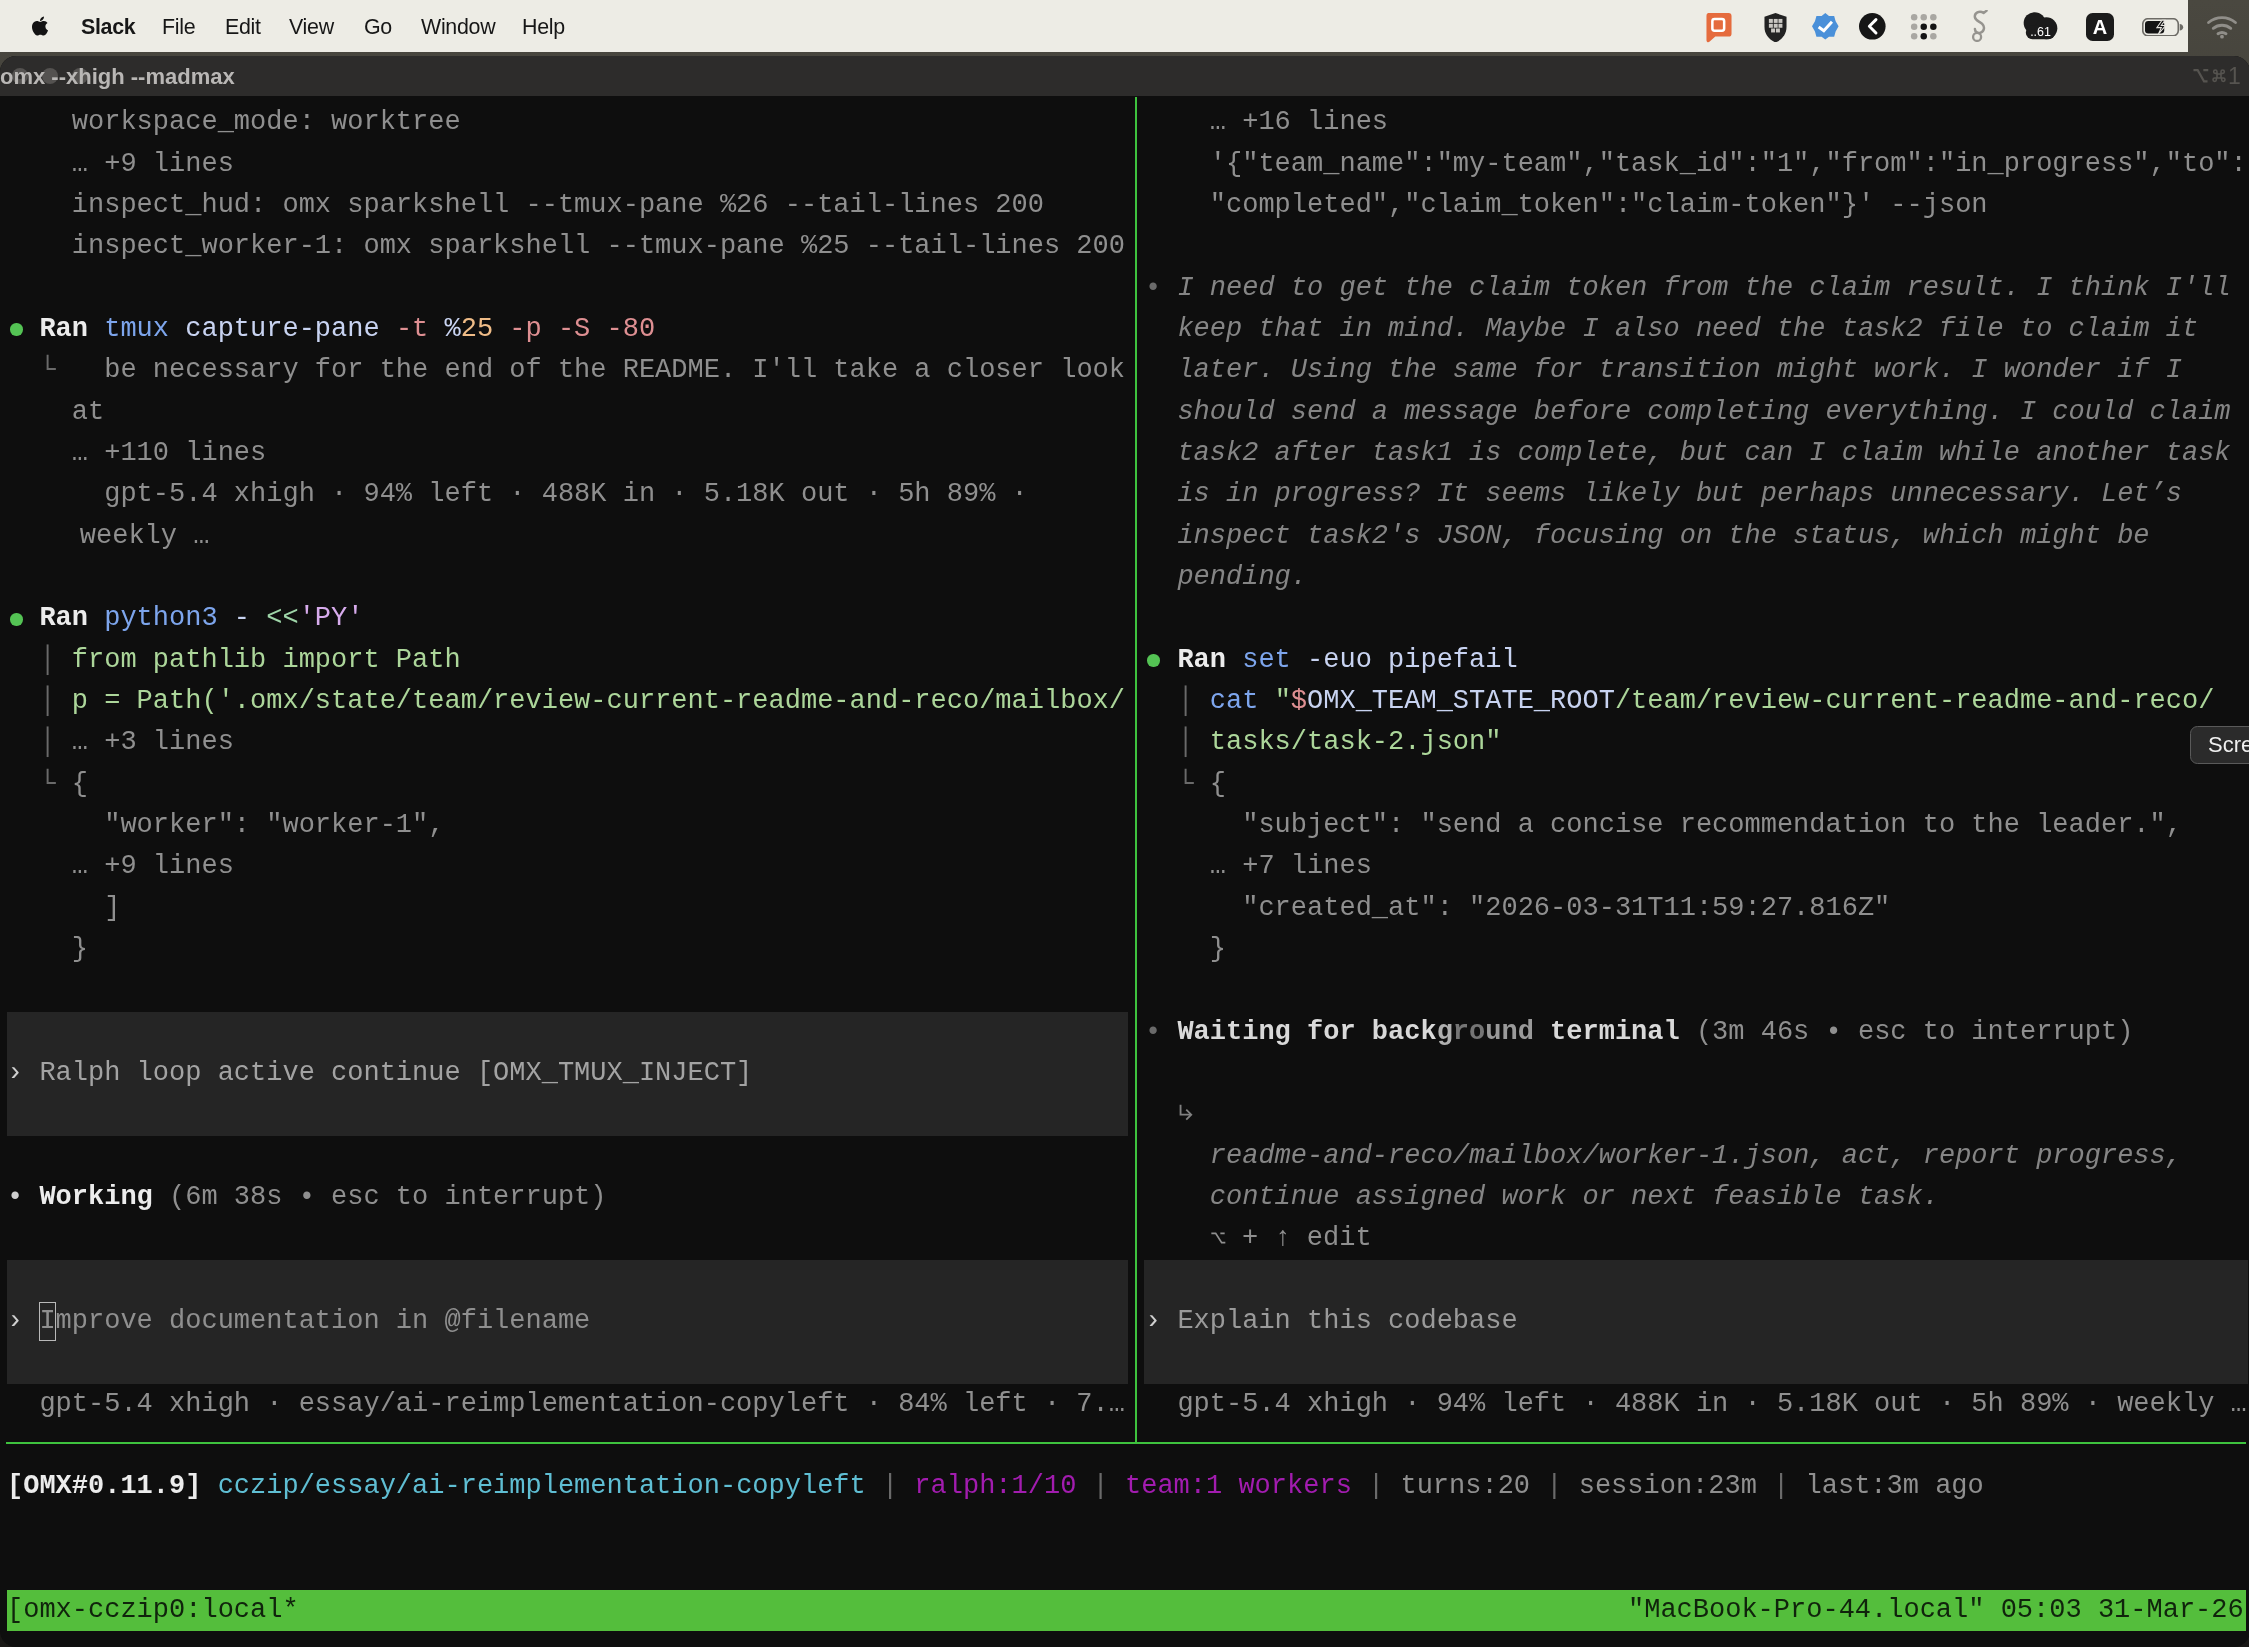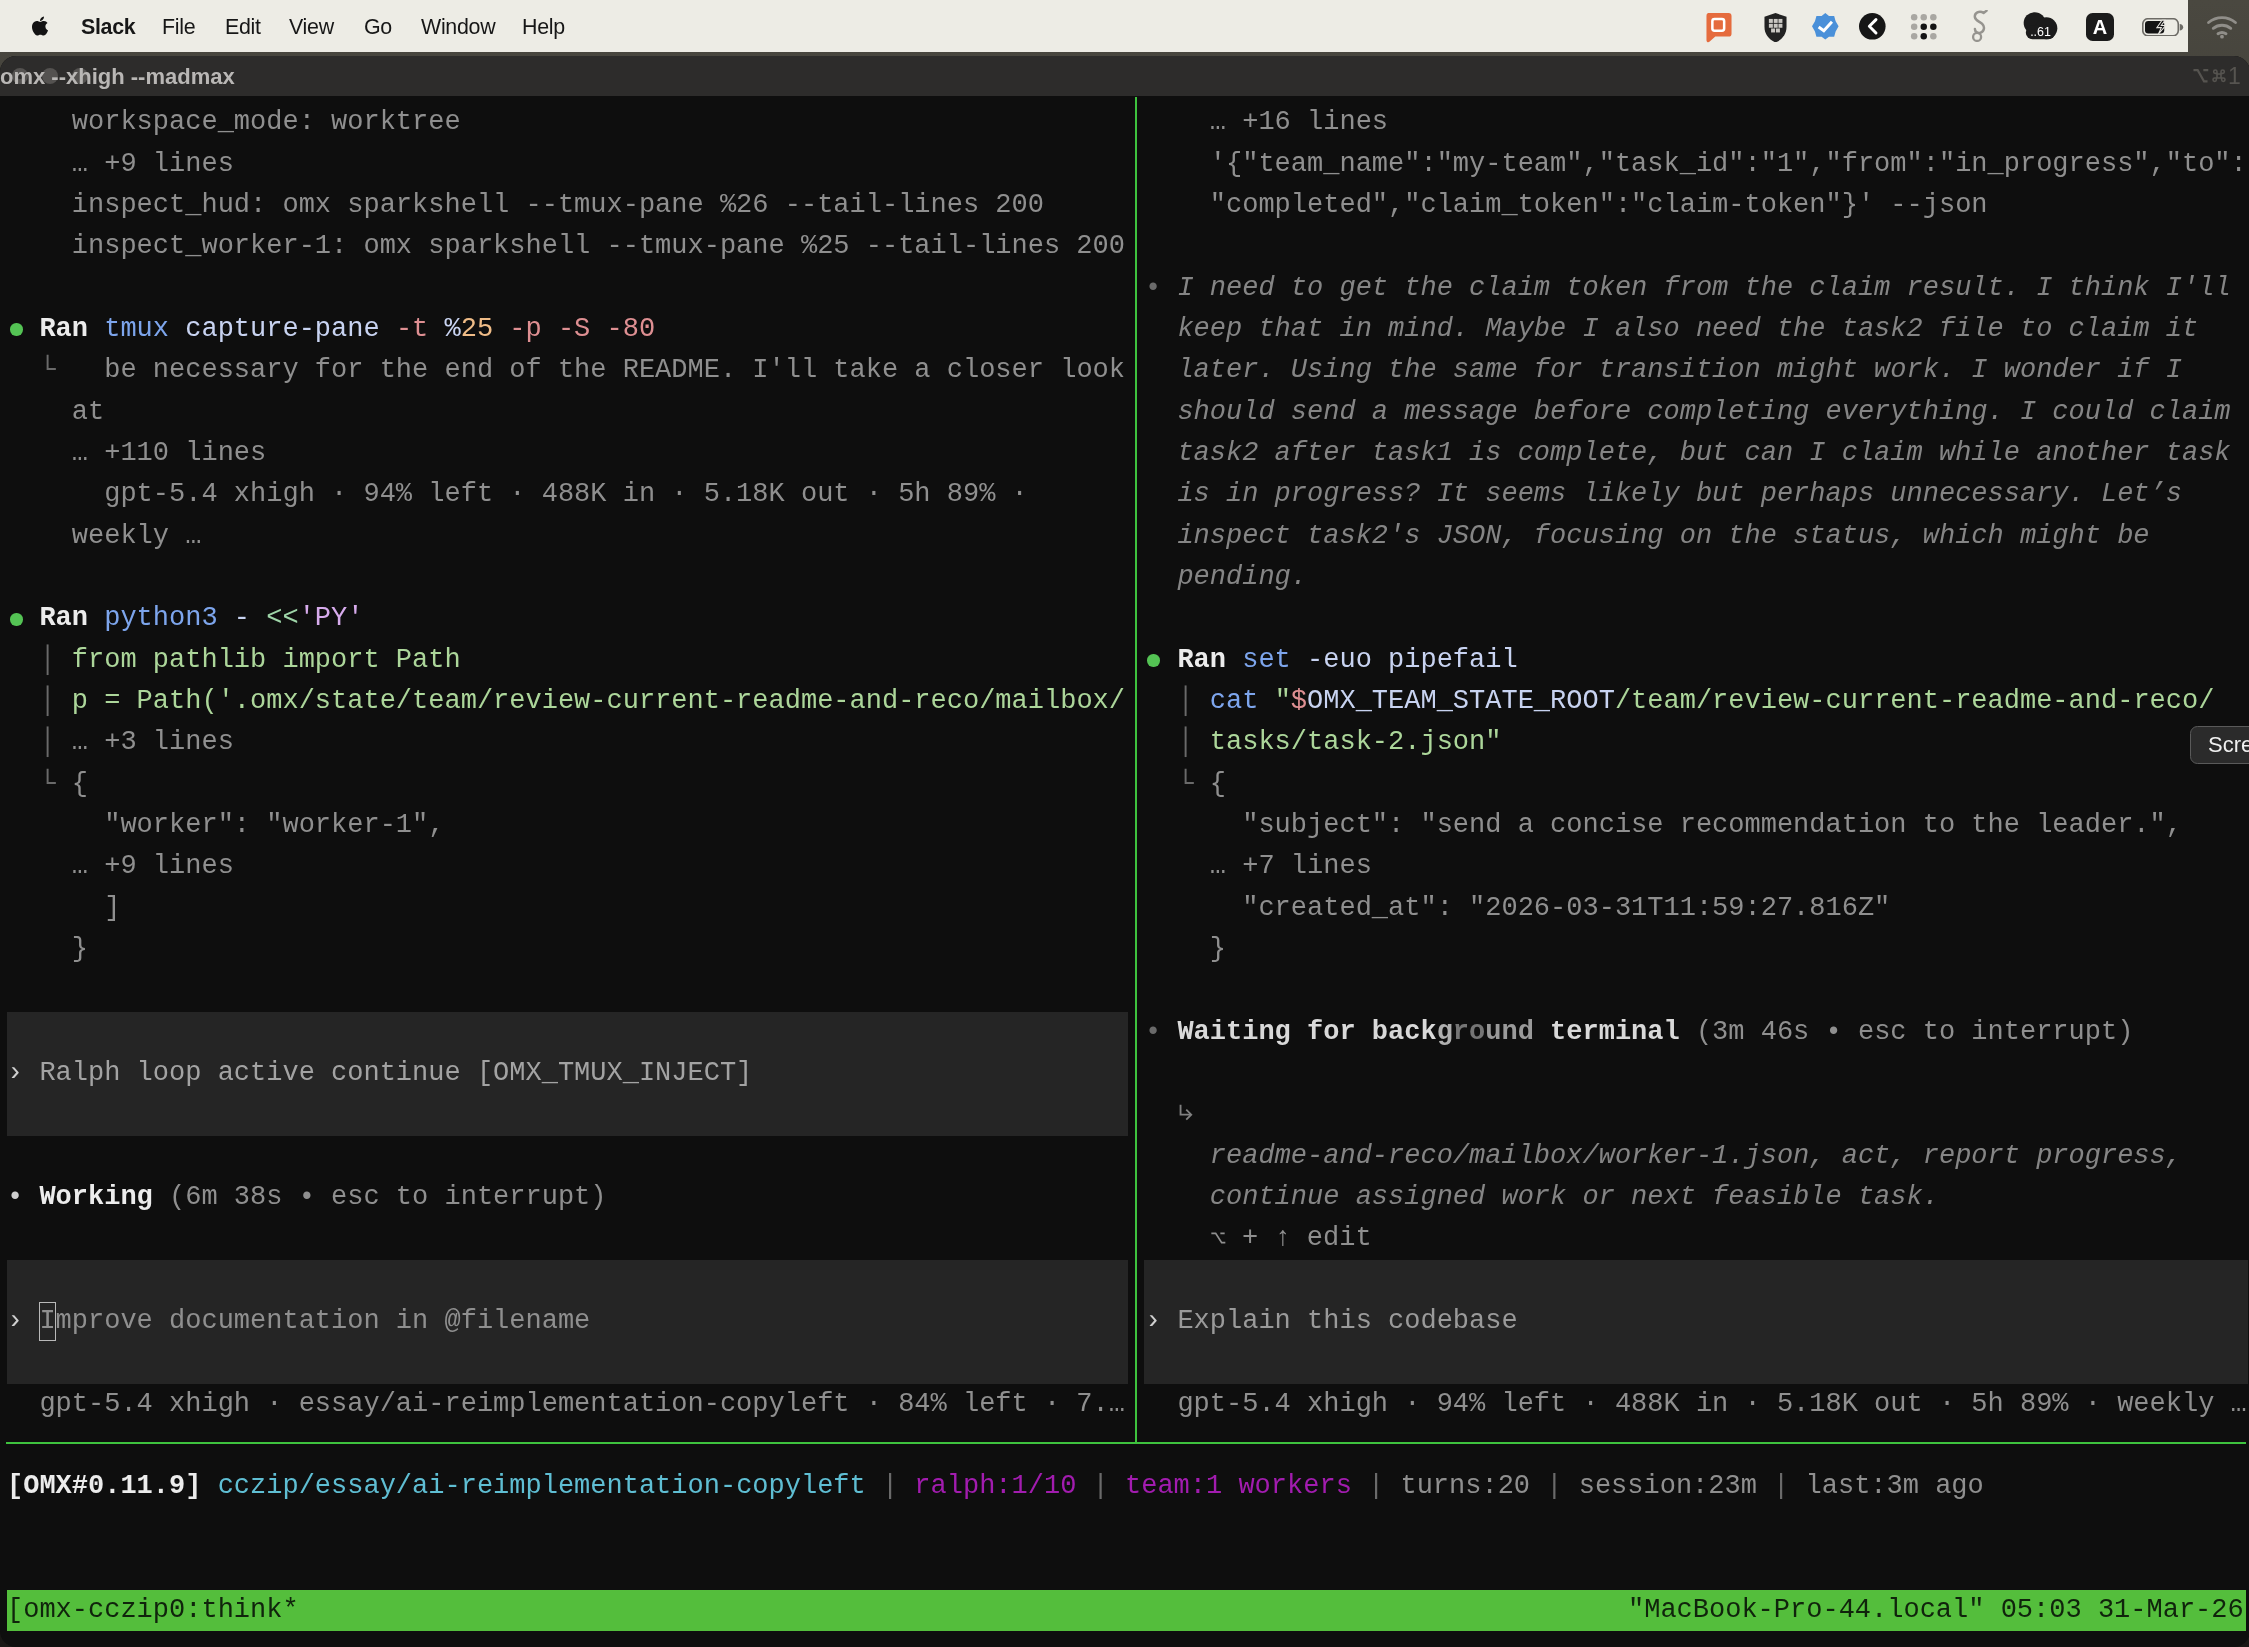--- a/index.html
+++ b/index.html
@@ -51,21 +51,21 @@
 <div style="position:absolute;left:39px;top:1302px;width:16.6px;height:39px;border:1.5px solid #b9b9b9"></div>
 <div class="ln" style="left:7px;top:102px"><span class="g">    workspace_mode: worktree</span></div>
 <div class="ln" style="left:7px;top:144px"><span class="g">    … +9 lines</span></div>
 <div class="ln" style="left:7px;top:185px"><span class="g">    inspect_hud: omx sparkshell --tmux-pane %26 --tail-lines 200</span></div>
 <div class="ln" style="left:7px;top:226px"><span class="g">    inspect_worker-1: omx sparkshell --tmux-pane %25 --tail-lines 200</span></div>
 <div class="ln" style="left:7px;top:309px"><span class="g">  </span><span class="w">Ran</span><span class="g"> </span><span class="bl">tmux</span><span class="g"> </span><span class="pe">capture-pane</span><span class="g"> </span><span class="sa">-t</span><span class="g"> </span><span class="pe">%</span><span class="or">25</span><span class="g"> </span><span class="sa">-p</span><span class="g"> </span><span class="sa">-S</span><span class="g"> </span><span class="sa">-80</span></div>
 <div class="ln" style="left:7px;top:350px"><span class="d">  └</span><span class="g">   be necessary for the end of the README. I'll take a closer look</span></div>
 <div class="ln" style="left:7px;top:392px"><span class="g">    at</span></div>
 <div class="ln" style="left:7px;top:433px"><span class="g">    … +110 lines</span></div>
 <div class="ln" style="left:7px;top:474px"><span class="g">      gpt-5.4 xhigh · 94% left · 488K in · 5.18K out · 5h 89% ·</span></div>
-<div class="ln" style="left:7px;top:516px"><span class="g">    weekly …</span></div>
+<div class="ln" style="left:15px;top:516px"><span class="g">    weekly …</span></div>
 <div class="ln" style="left:7px;top:598px"><span class="g">  </span><span class="w">Ran</span><span class="g"> </span><span class="bl">python3</span><span class="g"> </span><span class="pe">-</span><span class="g"> </span><span class="g2">&lt;&lt;</span><span class="vi">'PY'</span></div>
 <div class="ln" style="left:7px;top:640px"><span class="d">  │ </span><span class="gr">from pathlib import Path</span></div>
 <div class="ln" style="left:7px;top:681px"><span class="d">  │ </span><span class="gr">p = Path('.omx/state/team/review-current-readme-and-reco/mailbox/</span></div>
 <div class="ln" style="left:7px;top:722px"><span class="d">  │ </span><span class="g">… +3 lines</span></div>
 <div class="ln" style="left:7px;top:764px"><span class="d">  └ </span><span class="g">{</span></div>
 <div class="ln" style="left:7px;top:805px"><span class="g">      "worker": "worker-1",</span></div>
 <div class="ln" style="left:7px;top:846px"><span class="g">    … +9 lines</span></div>
 <div class="ln" style="left:7px;top:888px"><span class="g">      ]</span></div>
 <div class="ln" style="left:7px;top:929px"><span class="g">    }</span></div>
 <div class="ln" style="left:7px;top:1053px"><span class="pr">›</span><span class="g"> </span><span class="bx">Ralph loop active continue [OMX_TMUX_INJECT]</span></div>
@@ -97,21 +97,21 @@
         <path d="M13 8l7 7-7 7" fill="none" stroke="#808080" stroke-width="2.6"></path>
       </svg></span> </div>
 <div class="ln" style="left:1145px;top:1136px"><span class="gi it">    readme-and-reco/mailbox/worker-1.json, act, report progress,</span></div>
 <div class="ln" style="left:1145px;top:1177px"><span class="gi it">    continue assigned work or next feasible task.</span></div>
 <div class="ln" style="left:1145px;top:1218px">    <span class="cell"><svg viewBox="0 0 24 24" style="width:16px;height:16px;margin-top:11.8px">
         <path d="M2 5h6.5l9 14h5.5 M15.5 5H22" fill="none" stroke="#8f8f8f" stroke-width="2.6"></path>
       </svg></span><span class="g"> + ↑ edit</span></div>
 <div class="ln" style="left:1145px;top:1301px"><span class="pr">›</span><span class="g"> </span><span class="bx2">Explain this codebase</span></div>
 <div class="ln" style="left:1145px;top:1384px"><span class="g">  gpt-5.4 xhigh · 94% left · 488K in · 5.18K out · 5h 89% · weekly …</span></div>
 <div class="ln" style="left:7px;top:1466px"><span class="w">[OMX#0.11.9]</span><span class="g"> </span><span class="cy">cczip/essay/ai-reimplementation-copyleft</span><span class="d"> | </span><span class="sg">ralph:1/10</span><span class="d"> | </span><span class="sg">team:1 workers</span><span class="d"> | </span><span class="g">turns:20</span><span class="d"> | </span><span class="g">session:23m</span><span class="d"> | </span><span class="g">last:3m ago</span></div>
-<div class="ln" style="left:7px;top:1590px;color:#10240c">[omx-cczip0:think*</div>
+<div class="ln" style="left:7px;top:1590px;color:#10240c">[omx-cczip0:local*</div>
 <div class="ln" style="left:1628px;top:1590px;color:#10240c">"MacBook-Pro-44.local" 05:03 31-Mar-26</div>
 <div id="menubar">
     <svg viewBox="0 0 170 170" style="position:absolute;left:30px;top:14px;width:20px;height:24px">
       <path fill="#131313" d="M150.37 130.25c-2.45 5.66-5.35 10.87-8.71 15.66-4.58 6.53-8.33 11.05-11.22 13.56-4.48 4.12-9.28 6.23-14.42 6.35-3.69 0-8.14-1.05-13.32-3.18-5.197-2.12-9.973-3.17-14.34-3.17-4.58 0-9.492 1.05-14.746 3.17-5.262 2.13-9.501 3.24-12.742 3.35-4.929.21-9.842-1.96-14.746-6.52-3.13-2.73-7.045-7.41-11.735-14.04-5.032-7.08-9.169-15.29-12.41-24.65-3.471-10.11-5.211-19.9-5.211-29.378 0-10.857 2.346-20.221 7.045-28.068 3.693-6.303 8.606-11.275 14.755-14.925s12.793-5.51 19.948-5.629c3.915 0 9.049 1.211 15.429 3.591 6.362 2.388 10.447 3.599 12.238 3.599 1.339 0 5.877-1.416 13.57-4.239 7.275-2.618 13.415-3.702 18.445-3.275 13.63 1.1 23.87 6.473 30.68 16.153-12.19 7.386-18.22 17.731-18.1 31.002.11 10.337 3.86 18.939 11.23 25.769 3.34 3.17 7.07 5.62 11.22 7.36-.9 2.61-1.85 5.11-2.86 7.51zM119.11 7.24c0 8.102-2.96 15.667-8.86 22.669-7.12 8.324-15.732 13.134-25.071 12.375a25.222 25.222 0 0 1-.188-3.07c0-7.778 3.386-16.102 9.399-22.908 3.002-3.446 6.82-6.311 11.45-8.597 4.62-2.252 8.99-3.497 13.1-3.71.12 1.083.17 2.166.17 3.24z"></path>
     </svg>
     <div class="mi" style="left:81px;font-weight:bold;">Slack</div>
     <div class="mi" style="left:162px;">File</div>
     <div class="mi" style="left:225px;">Edit</div>
     <div class="mi" style="left:289px;">View</div>
     <div class="mi" style="left:364px;">Go</div>

